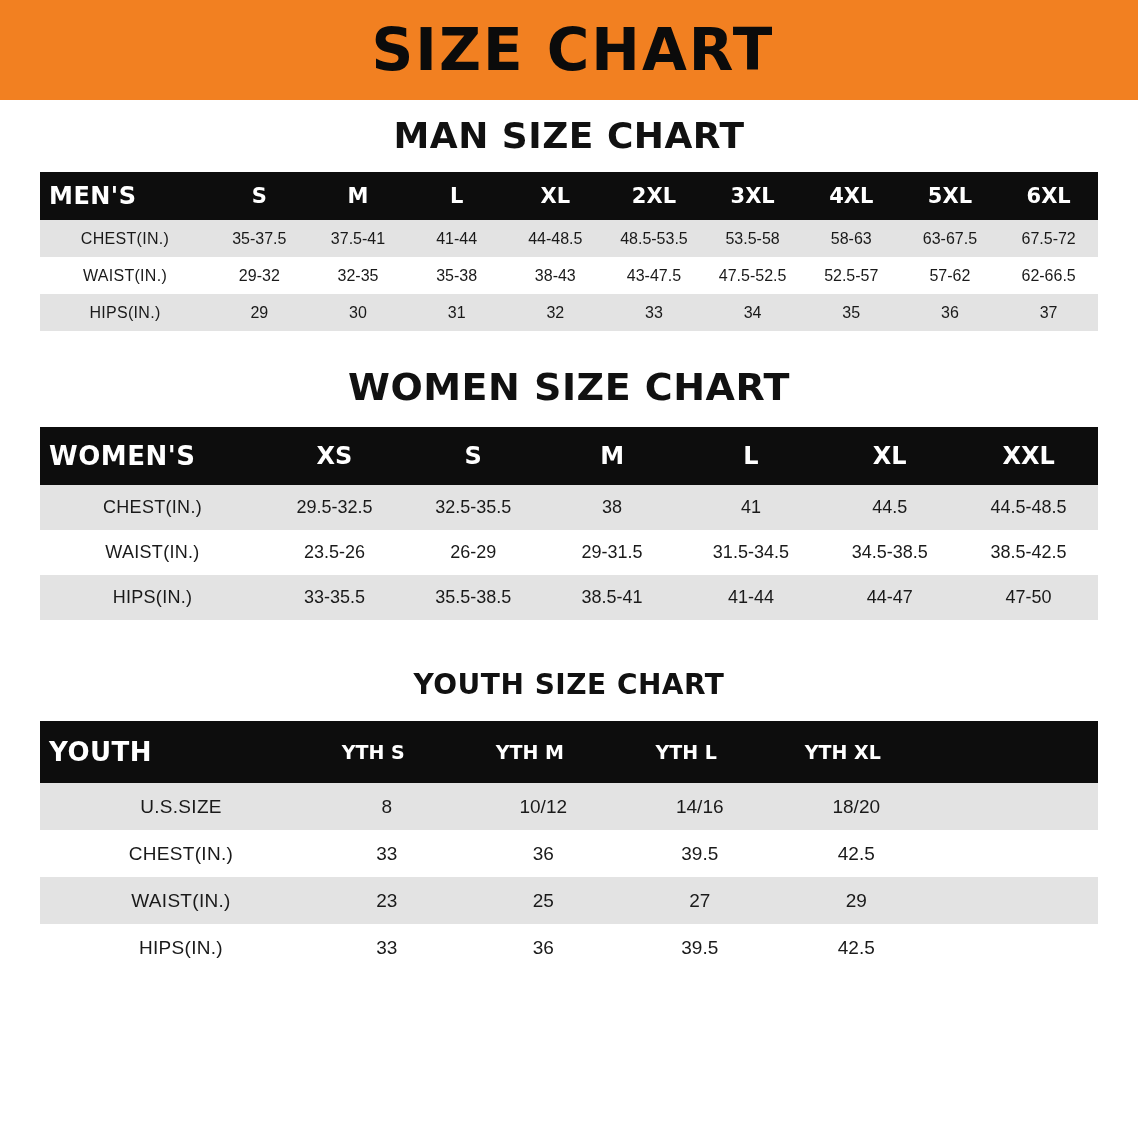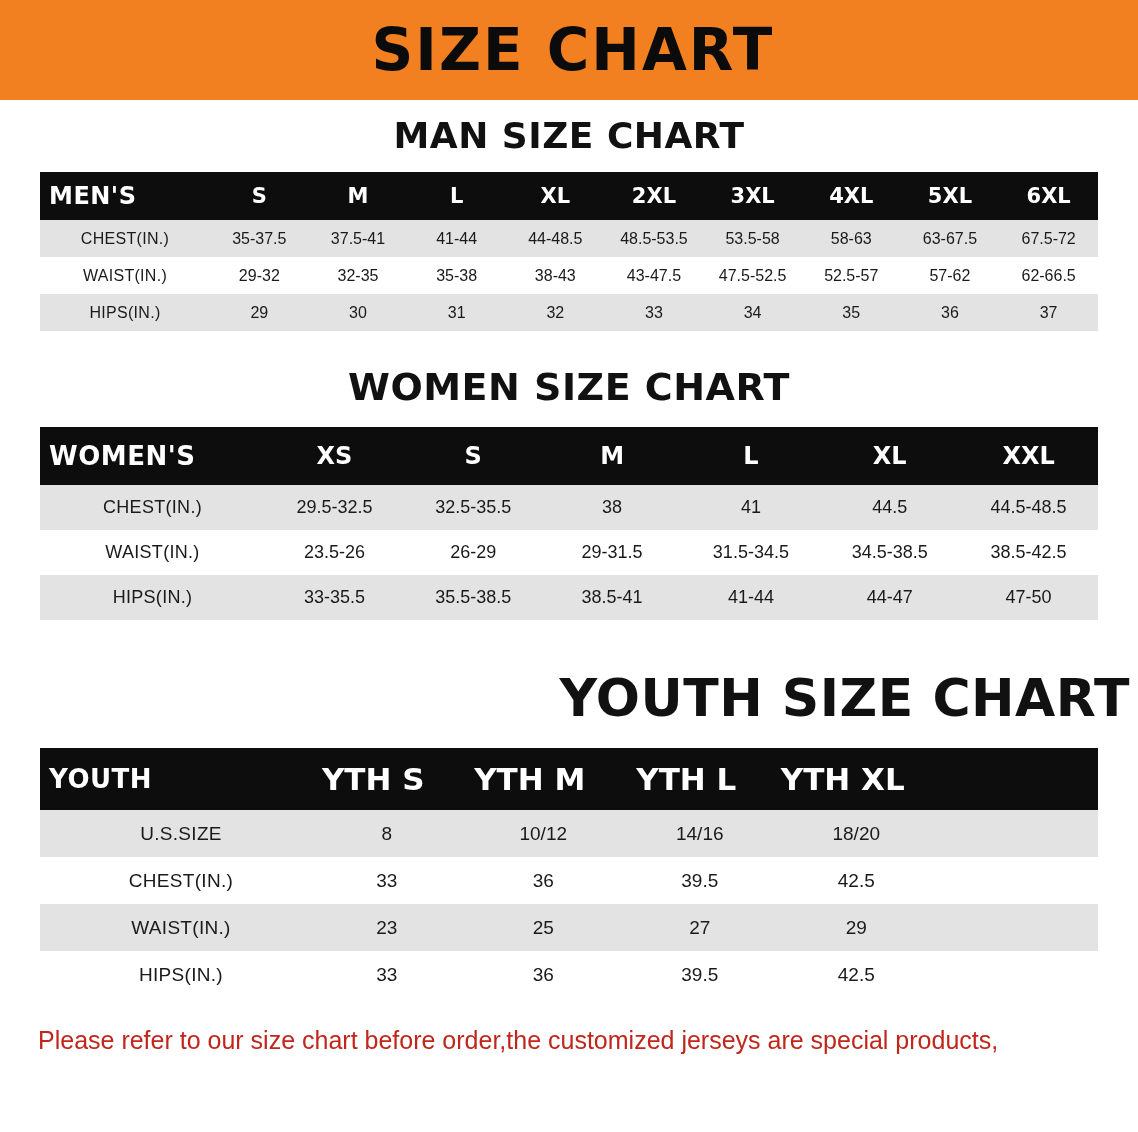--- a/index.html
+++ b/index.html
@@ -38,21 +38,21 @@
   
   .section-title {
     text-align: center;
     font-family: "DejaVu Sans", sans-serif;
     font-weight: 700;
     color: #111;
     letter-spacing: 0.5px;
   }
   .title-man   { font-size: 36px; margin: 15px 0 16px; }
   .title-women { font-size: 38px; margin: 34px 0 18px; }
-  .title-youth { font-size: 52px; margin: 48px 8px 20px; text-align: right; }
+  .title-youth { font-size: 28px; margin: 48px 8px 20px; }
 
   
   .chart-wrap {
     padding: 0 40px;
     box-sizing: border-box;
   }
   table.chart {
     width: 100%;
     border-collapse: collapse;
     table-layout: fixed;
@@ -89,21 +89,21 @@
   .men td { height: 35px; font-size: 16px; }
   .men td.rowlabel { font-size: 16px; }
 
   
   .women thead th { height: 56px; font-size: 24px; }
   .women thead th.corner { font-size: 26px; }
   .women td { height: 43px; font-size: 18px; }
   .women td.rowlabel { font-size: 18px; }
 
   
-  .youth thead th { height: 60px; font-size: 31px; }
+  .youth thead th { height: 60px; font-size: 19px; }
   .youth thead th.corner { font-size: 26px; }
   .youth td { height: 45px; font-size: 19px; padding-left: 28px; }
   .youth td.rowlabel { font-size: 19px; }
 
   
   .note {
     margin: 26px 38px 0 38px;
     color: #c0261c;
     font-family: "Liberation Sans", sans-serif;
     font-size: 25px;
@@ -267,14 +267,13 @@
         <td>36</td>
         <td>39.5</td>
         <td>42.5</td>
         <td></td>
       </tr>
     </tbody>
   </table>
 </div>
 
 <div class="note">
-  <div>Please refer to our size chart before order,the customized jerseys are special products,</div>
 </div>
 
 </body></html>

